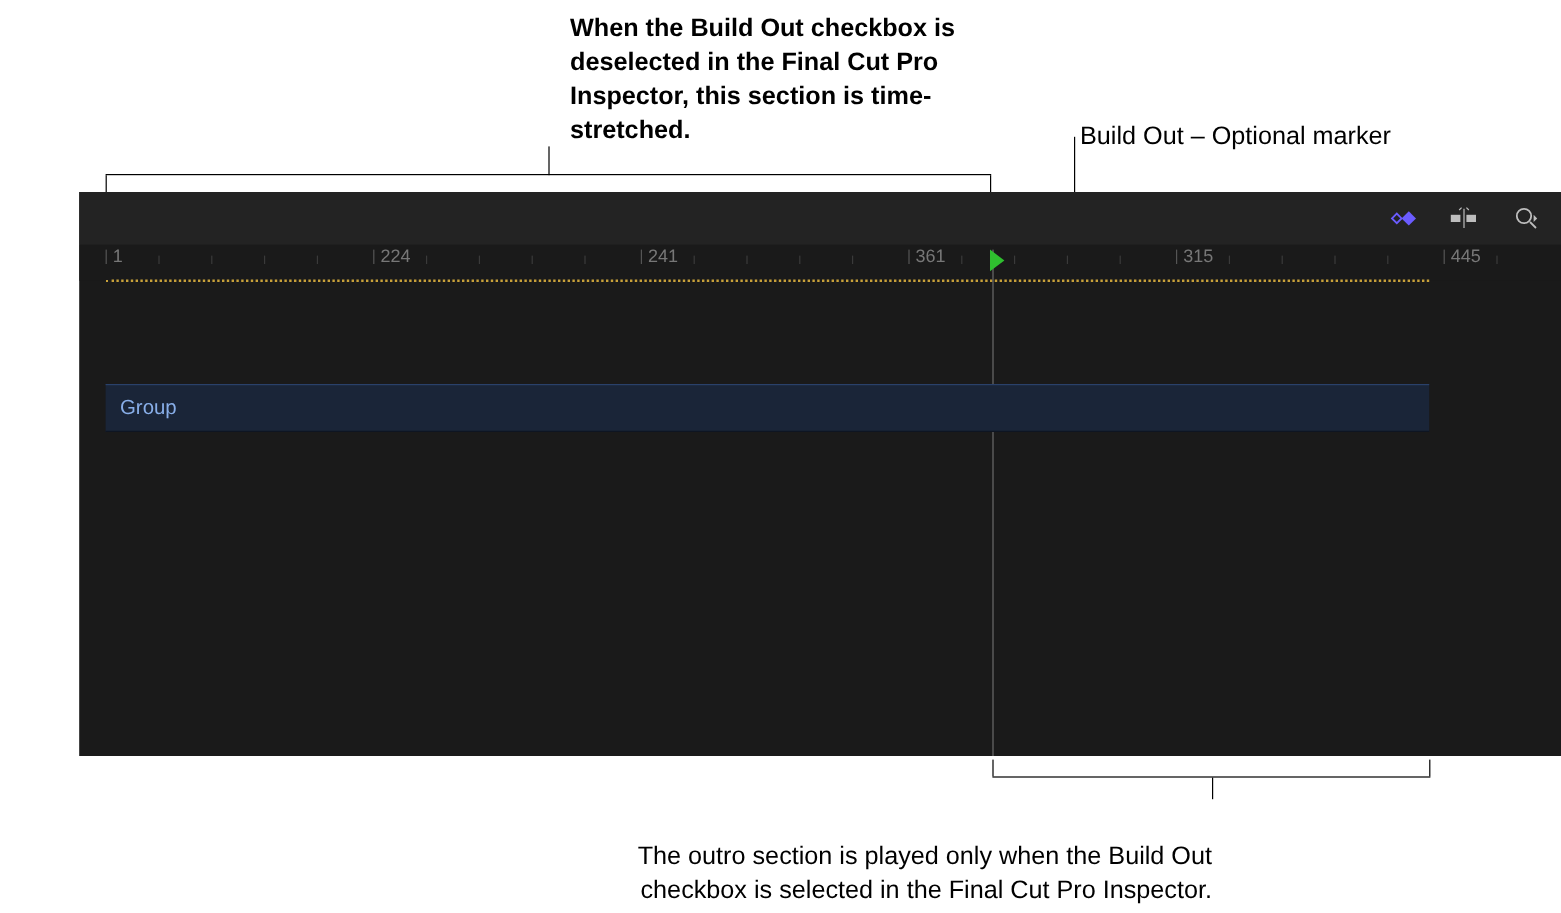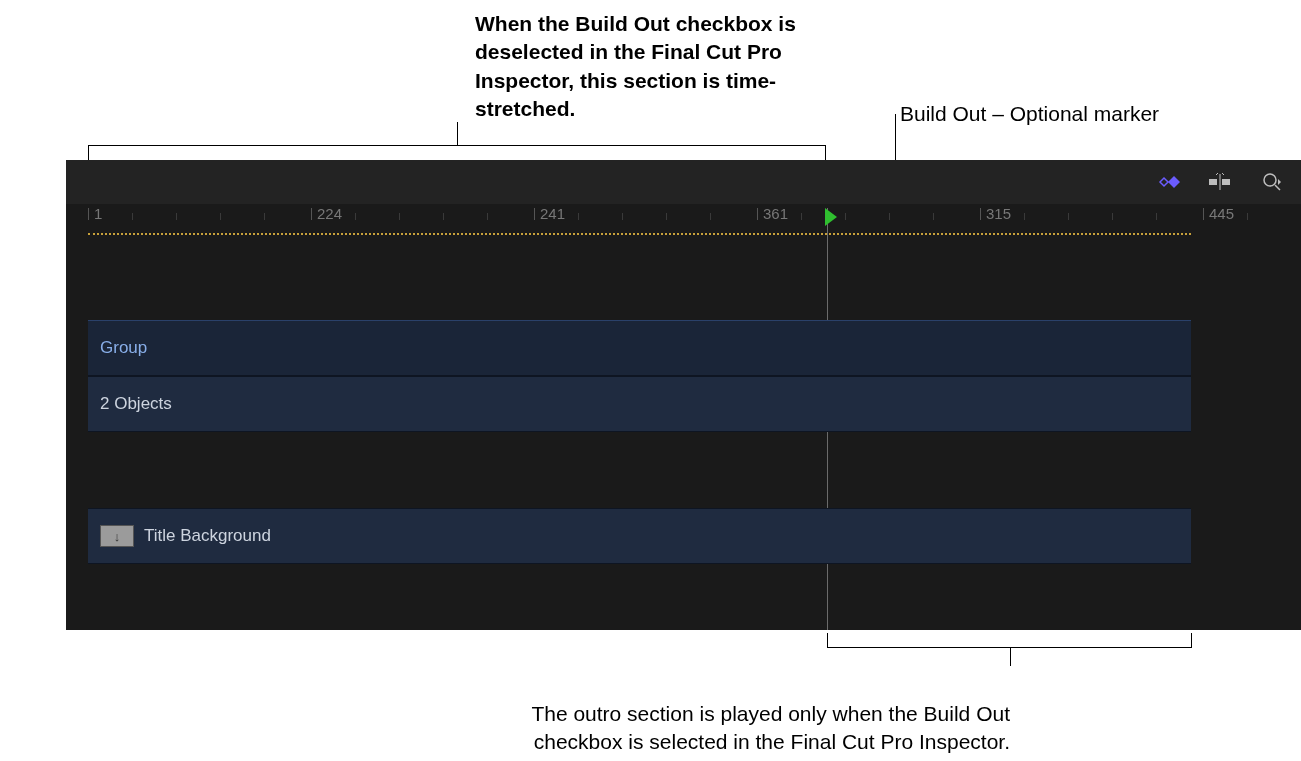--- a/index.html
+++ b/index.html
@@ -132,21 +132,21 @@
       border-left: 12px solid #2fbf2f;
     }
 
     .tracks {
       position: absolute;
       left: 22px;
       right: 110px;
       top: 160px;
     }
     .track {
-      height: 56px;
+      height: 40px;
       background: #1f2b40;
       border-top: 1px solid #0e1522;
       border-bottom: 1px solid #0e1522;
       color: #cdd4df;
       font-size: 17px;
       display: flex;
       align-items: center;
       padding-left: 12px;
     }
     .track.header-row {
@@ -268,24 +268,17 @@
   <div class="dotted"></div>
 
   <div class="playhead" style="left:761px">
     <div class="arrow"></div>
   </div>
 
   <div class="tracks">
     <div class="track header-row">
       <span>Group</span>
     </div>
-    <div class="track">
-      <span>2 Objects</span>
-    </div>
     <div class="gap"></div>
     <div class="gap"></div>
-    <div class="track">
-      <span class="clip-thumb dl"></span>
-      <span>Title Background</span>
-    </div>
   </div>
 
 </div>
 
 </body></html>

